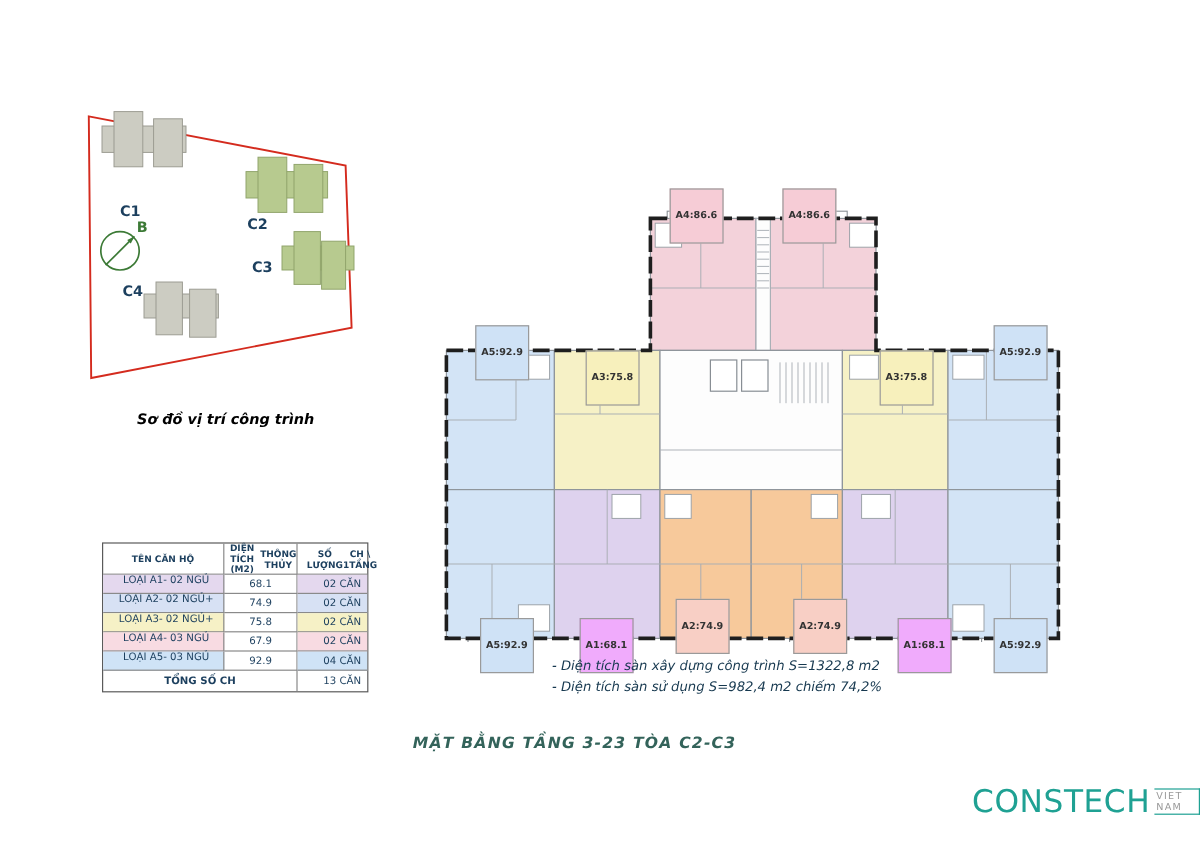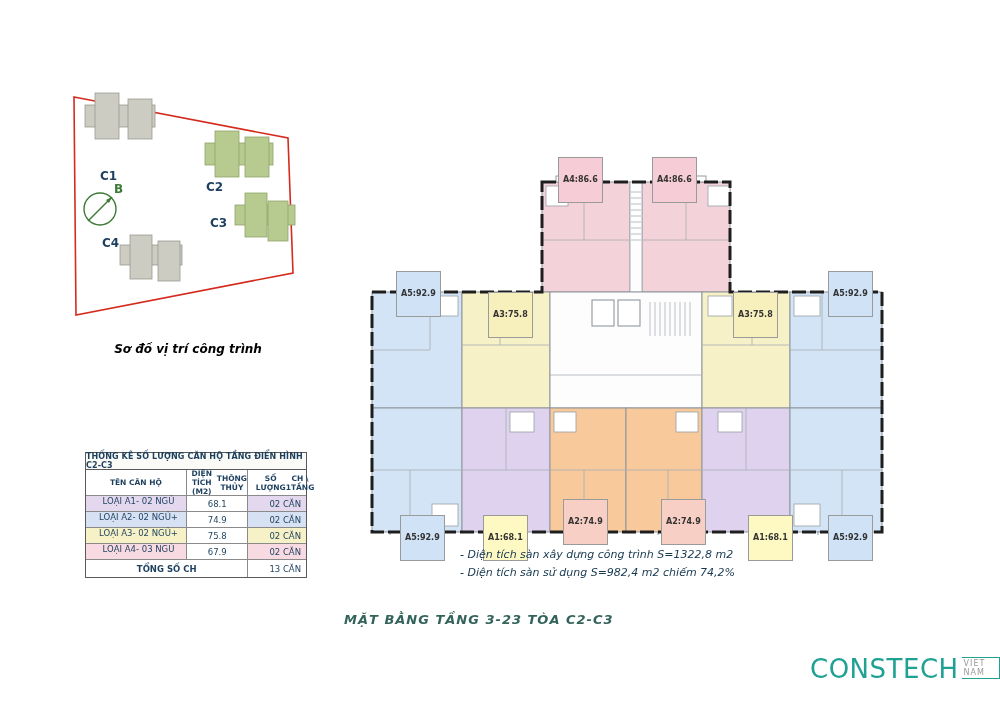--- a/index.html
+++ b/index.html
@@ -33,21 +33,21 @@
   .row-a3 .c1, .row-a3 .c3 { background:#f6f1c6; }
   .row-a4 .c1, .row-a4 .c3 { background:#f8dbe2; }
   .row-a5 .c1, .row-a5 .c3 { background:#cfe3f6; }
 
   
   .chip { position:absolute; font-size:8px; font-weight:bold; color:#333;
     padding:18px 4px; border:1px solid #9a9a9a; line-height:1; white-space:nowrap; }
   .chip-a4 { background:#f6ccd6; }
   .chip-a5 { background:#cfe2f6; }
   .chip-a3 { background:#f7f0bc; }
-  .chip-a1 { background:#fef9c3; }
+  .chip-a1 { background:#f0abfc; }
   .chip-a2 { background:#f8cfc5; }
 
   
   .note { left:460px; width:420px; font-size:11px; font-style:italic; color:#16384f; }
   #plan-title { left:344px; top:612px; width:490px; text-align:left;
     font-size:13px; font-weight:bold; font-style:italic; letter-spacing:1px; color:#33635a; }
 
   
   #logo { left:810px; top:656px; display:flex; align-items:flex-end; }
   #logo .brand { font-size:26px; font-weight:normal; color:#1fa193; letter-spacing:0.5px; line-height:1; }
@@ -92,21 +92,20 @@
   <text x="40" y="95" font-size="12" font-weight="bold" fill="#1c3f5e">C1</text>
   <text x="54" y="108" font-size="12" font-weight="bold" fill="#3c7a36">B</text>
   <text x="146" y="106" font-size="12" font-weight="bold" fill="#1c3f5e">C2</text>
   <text x="150" y="142" font-size="12" font-weight="bold" fill="#1c3f5e">C3</text>
   <text x="42" y="162" font-size="12" font-weight="bold" fill="#1c3f5e">C4</text>
 </svg>
 
 <div class="abs" id="site-map-caption">Sơ đồ vị trí công trình</div>
 
 <div class="abs table">
-  <div class="t-title">THỐNG KÊ SỐ LƯỢNG CĂN HỘ TẦNG ĐIỂN HÌNH C2-C3</div>
   <div class="t-row t-head">
     <div class="c1">TÊN CĂN HỘ</div>
     <div class="c2">
       <span>DIỆN TÍCH (M2)</span>
       <span>THÔNG THỦY</span>
     </div>
     <div class="c3">
       <span>SỐ LƯỢNG</span>
       <span>CH \ 1TẦNG</span>
     </div>
@@ -123,20 +122,25 @@
   </div>
   <div class="t-row t-body-row row-a3">
     <div class="c1">LOẠI A3- 02 NGỦ+</div>
     <div class="c2">75.8</div>
     <div class="c3">02 CĂN</div>
   </div>
   <div class="t-row t-body-row row-a4">
     <div class="c1">LOẠI A4- 03 NGỦ</div>
     <div class="c2">67.9</div>
     <div class="c3">02 CĂN</div>
+  </div>
+  <div class="t-row t-body-row row-a5">
+    <div class="c1">LOẠI A5- 03 NGỦ</div>
+    <div class="c2">92.9</div>
+    <div class="c3">04 CĂN</div>
   </div>
   <div class="t-row t-total">
     <div class="ctot">TỔNG SỐ CH</div>
     <div class="c3">13 CĂN</div>
   </div>
 </div>
 
 <svg class="abs" style="left:370px;top:140px" width="520" height="395" viewBox="0 0 520 395">
 
   <rect x="172" y="42" width="88" height="110" fill="#f3d2da" stroke="#8f959b"></rect>

